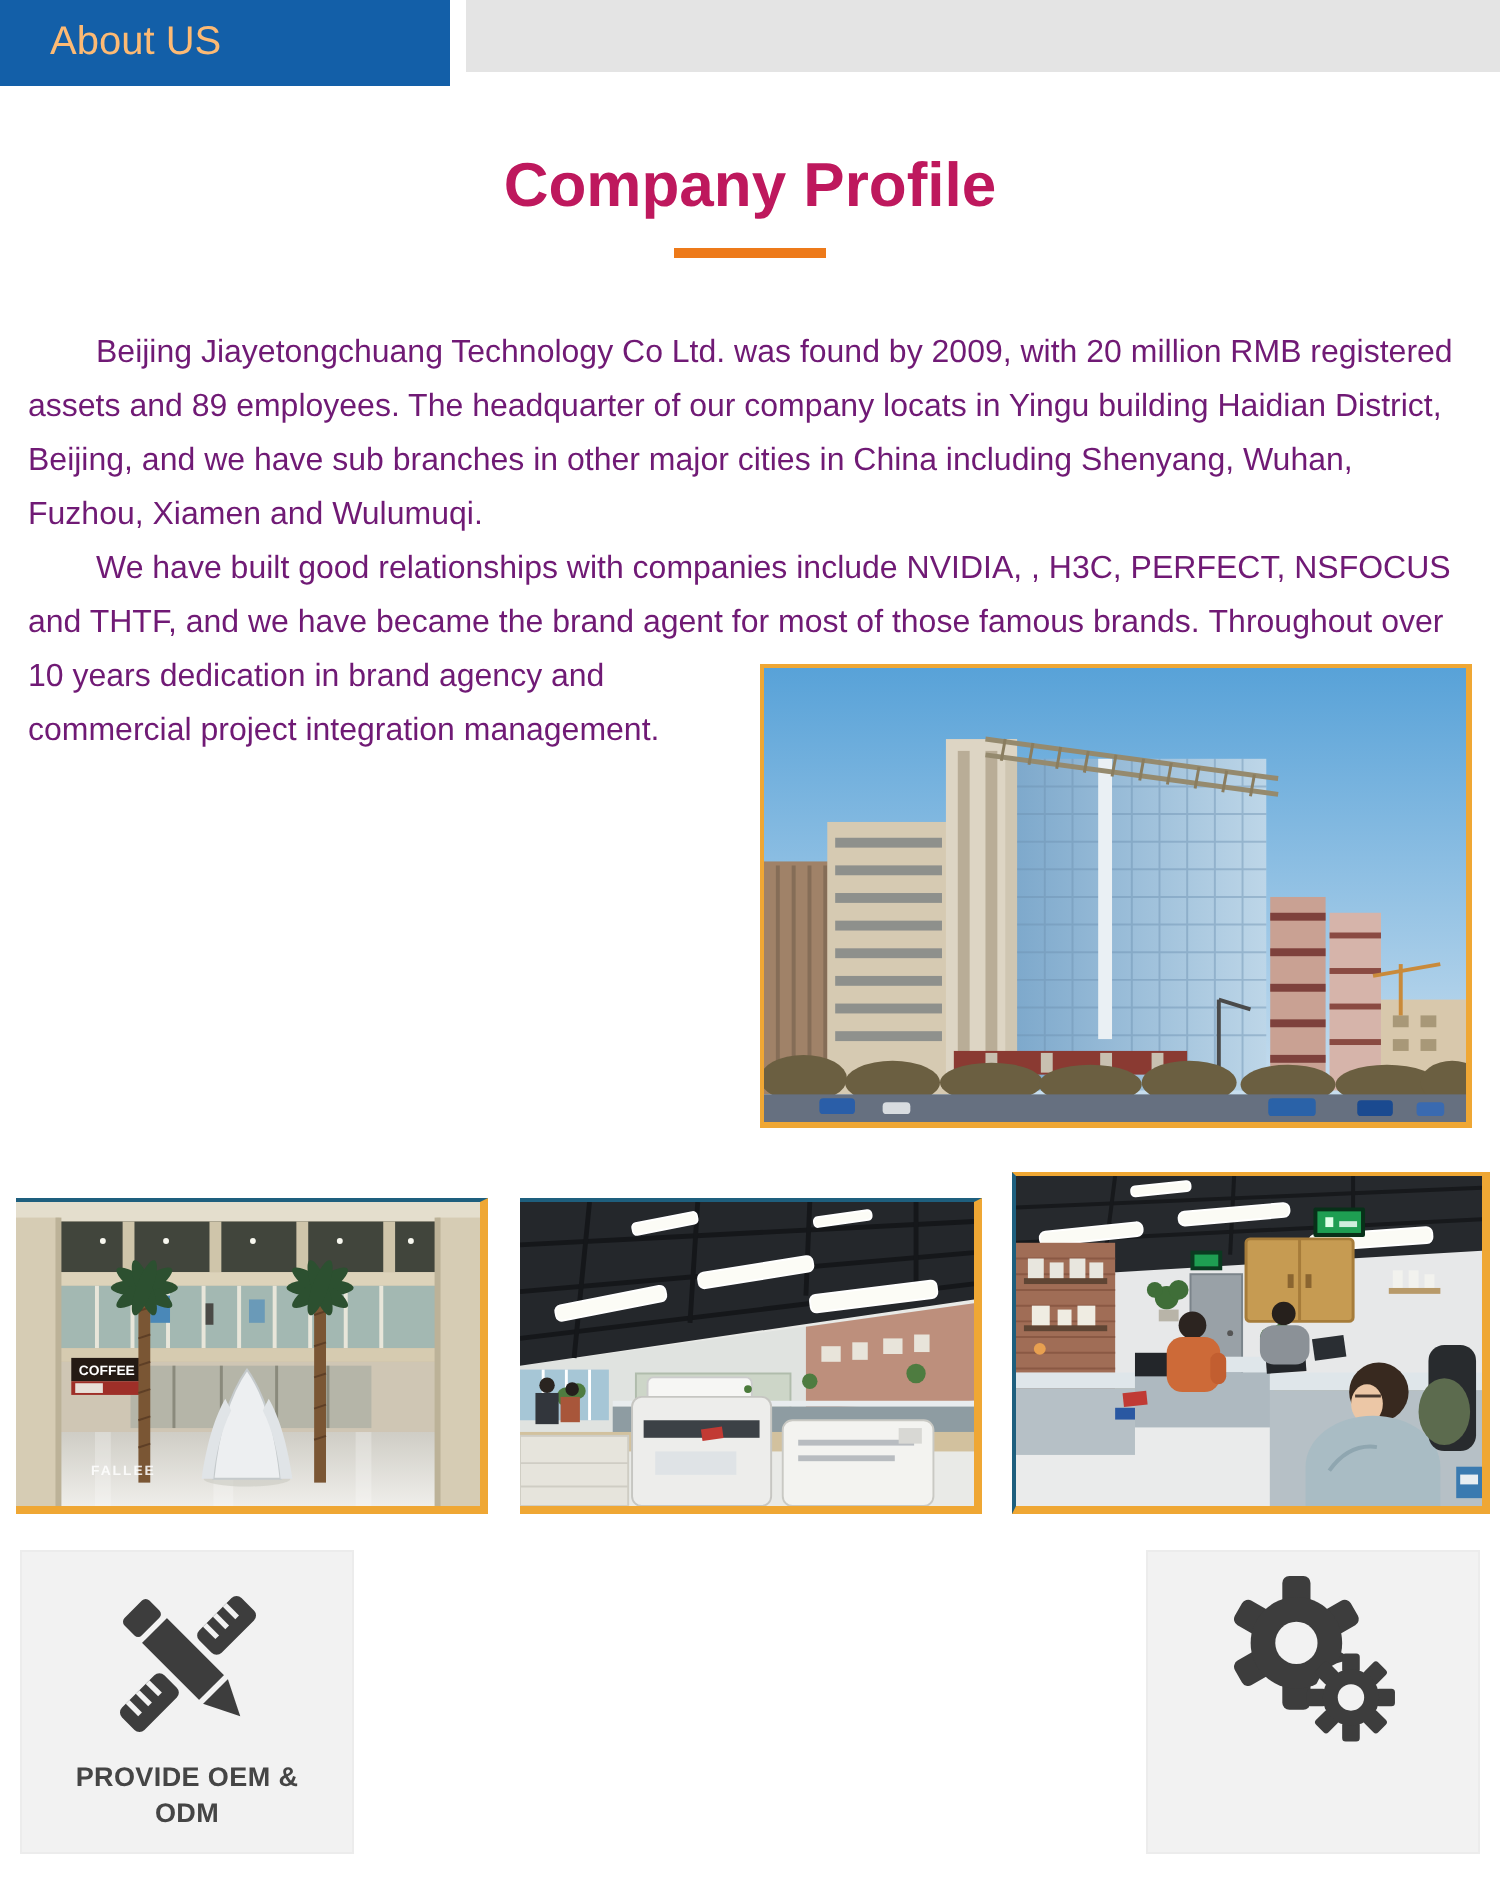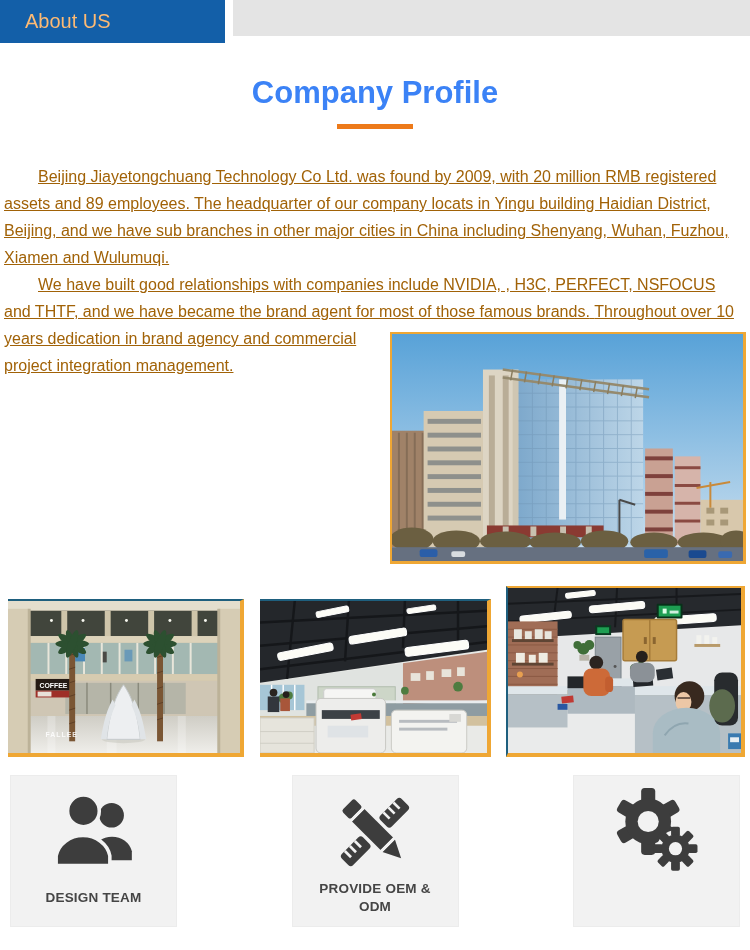--- a/index.html
+++ b/index.html
@@ -10,24 +10,24 @@
   }
   
   .hdr{position:relative;height:43px;}
   .hdr-tab{
     position:absolute;left:0;top:0;width:225px;height:43px;background:#135fa8;
     color:#fdba74;font-size:20px;line-height:43px;padding-left:25px;
     box-sizing:border-box;white-space:nowrap;
   }
   .hdr-strip{position:absolute;left:233px;top:0;right:0;height:36px;background:#e4e4e4;}
   
-  .title{margin:32px 0 0;text-align:center;font-size:31px;font-weight:bold;color:#3b82f6;}
+  .title{margin:32px 0 0;text-align:center;font-size:31px;font-weight:bold;color:#be185d;}
   .accent-bar{width:76px;height:5px;background:#ed7a1a;margin:13px auto 0;}
   
-  .bodytext{margin:34px 4px 0;font-size:16px;line-height:27px;color:#a16207;text-decoration:underline;}
+  .bodytext{margin:34px 14px 0;font-size:16px;line-height:27px;color:#701a75;}
   .bodytext p{margin:0;text-indent:34px;}
   .hq-float{
     float:right;width:351px;height:227px;display:block;
     border:solid #efa734;border-width:2px 3px 3px 2px;
     margin:7px 0 6px 14px;background:#bcd8ee;
   }
   .hq-float svg{display:block;width:100%;height:100%;}
   
   .gallery{clear:both;display:flex;justify-content:space-between;align-items:flex-end;
     padding:16px 5px 0 8px;}
@@ -499,36 +499,20 @@
         <rect x="54" y="110" width="12" height="7" fill="#c03a34" transform="rotate(-6 60 113)"></rect>
         <rect x="50" y="118" width="10" height="6" fill="#2a58a2"></rect>
         <rect x="222" y="148" width="13" height="16" fill="#3a7ab0"></rect>
           <rect x="224" y="152" width="9" height="5" fill="#e8eef2"></rect>
       </svg>
     </div>
   </div>
 
   <div class="features">
 
-    <div class="feature-box">
-      <div class="feature-icon">
-        <svg viewBox="0 0 100 100">
-          <g fill="#3d3d3d">
-            <circle cx="70" cy="31" r="14"></circle>
-            <path d="M48 82 v-10 a23 21 0 0 1 45 0 v10 z"></path>
-            <circle cx="38" cy="26" r="18" stroke="#f2f2f2" stroke-width="4"></circle>
-            <path d="M7 88 v-11 a31 28 0 0 1 61 0 v11 z" stroke="#f2f2f2" stroke-width="4"></path>
-          </g>
-        </svg>
-      </div>
-      <div class="feature-label">
-        <span>DESIGN TEAM</span>
-        <span></span>
-      </div>
-    </div>
 
     <div class="feature-box">
       <div class="feature-icon">
         <svg viewBox="0 0 100 100">
           <g fill="#3d3d3d">
             <g transform="rotate(45 50 50)">
               <rect x="41" y="2" width="18" height="34" rx="4"></rect>
               <rect x="41" y="64" width="18" height="34" rx="4"></rect>
               <g fill="#f2f2f2">
                 <rect x="41" y="10" width="10" height="3"></rect>

